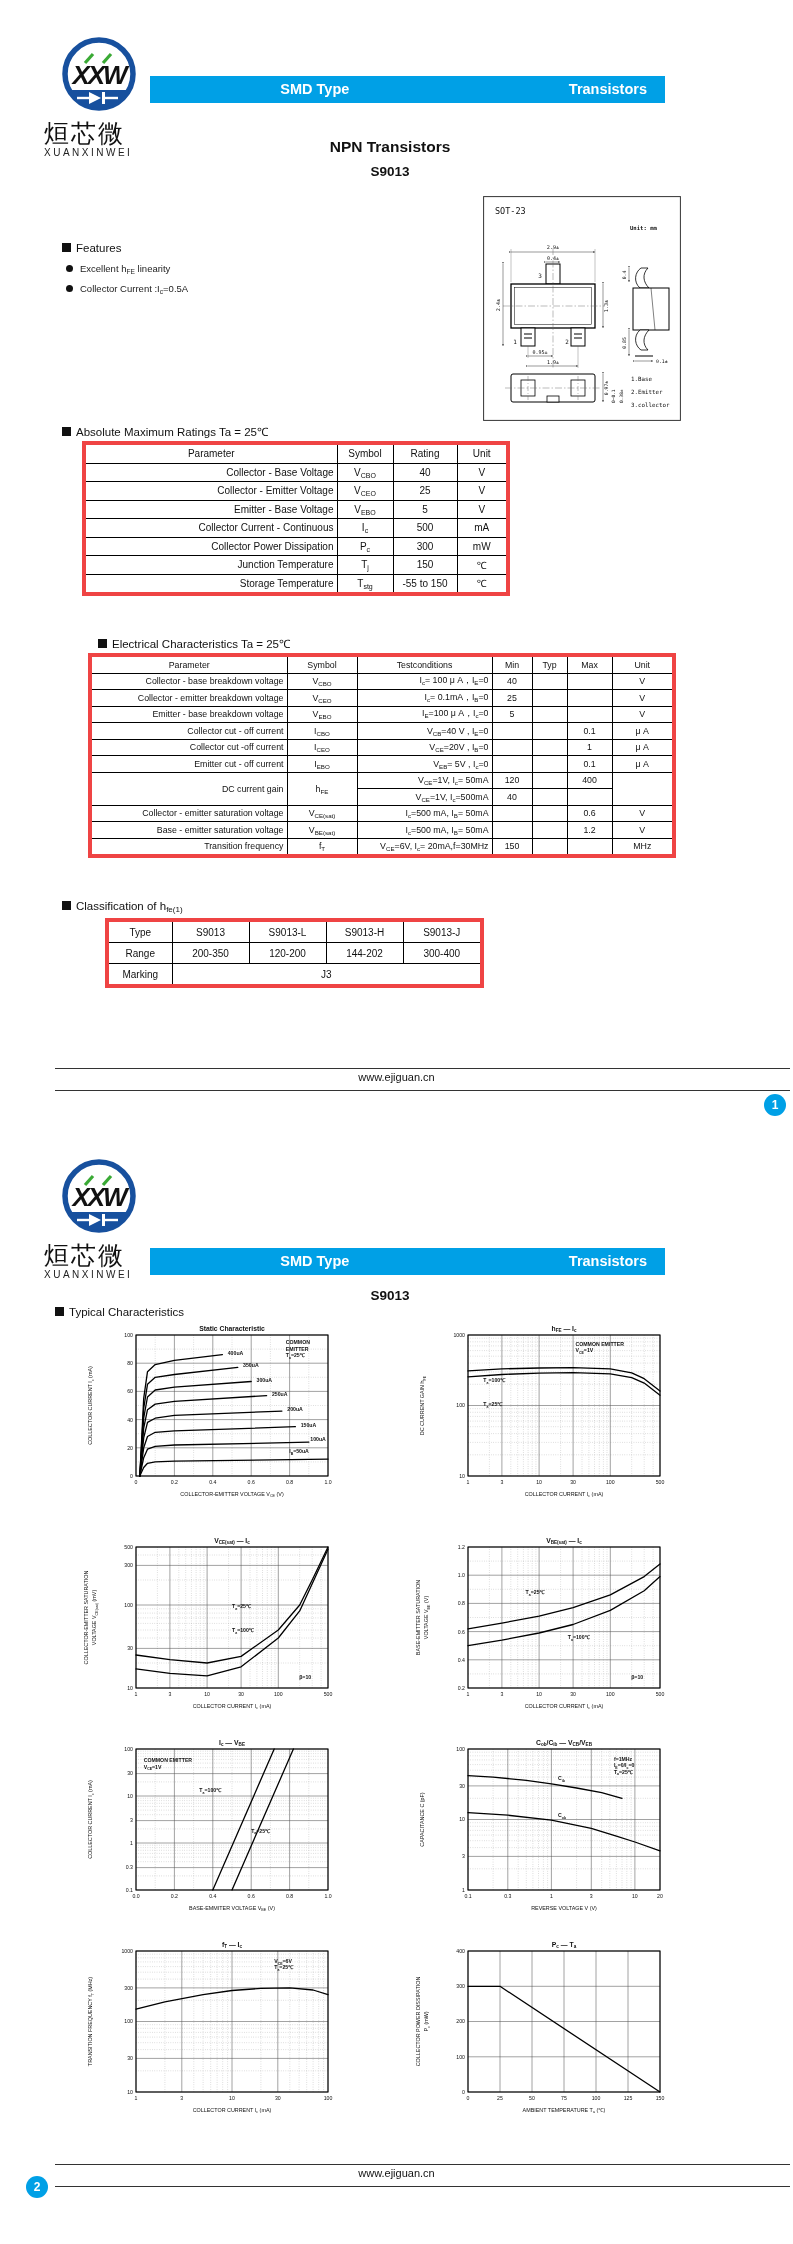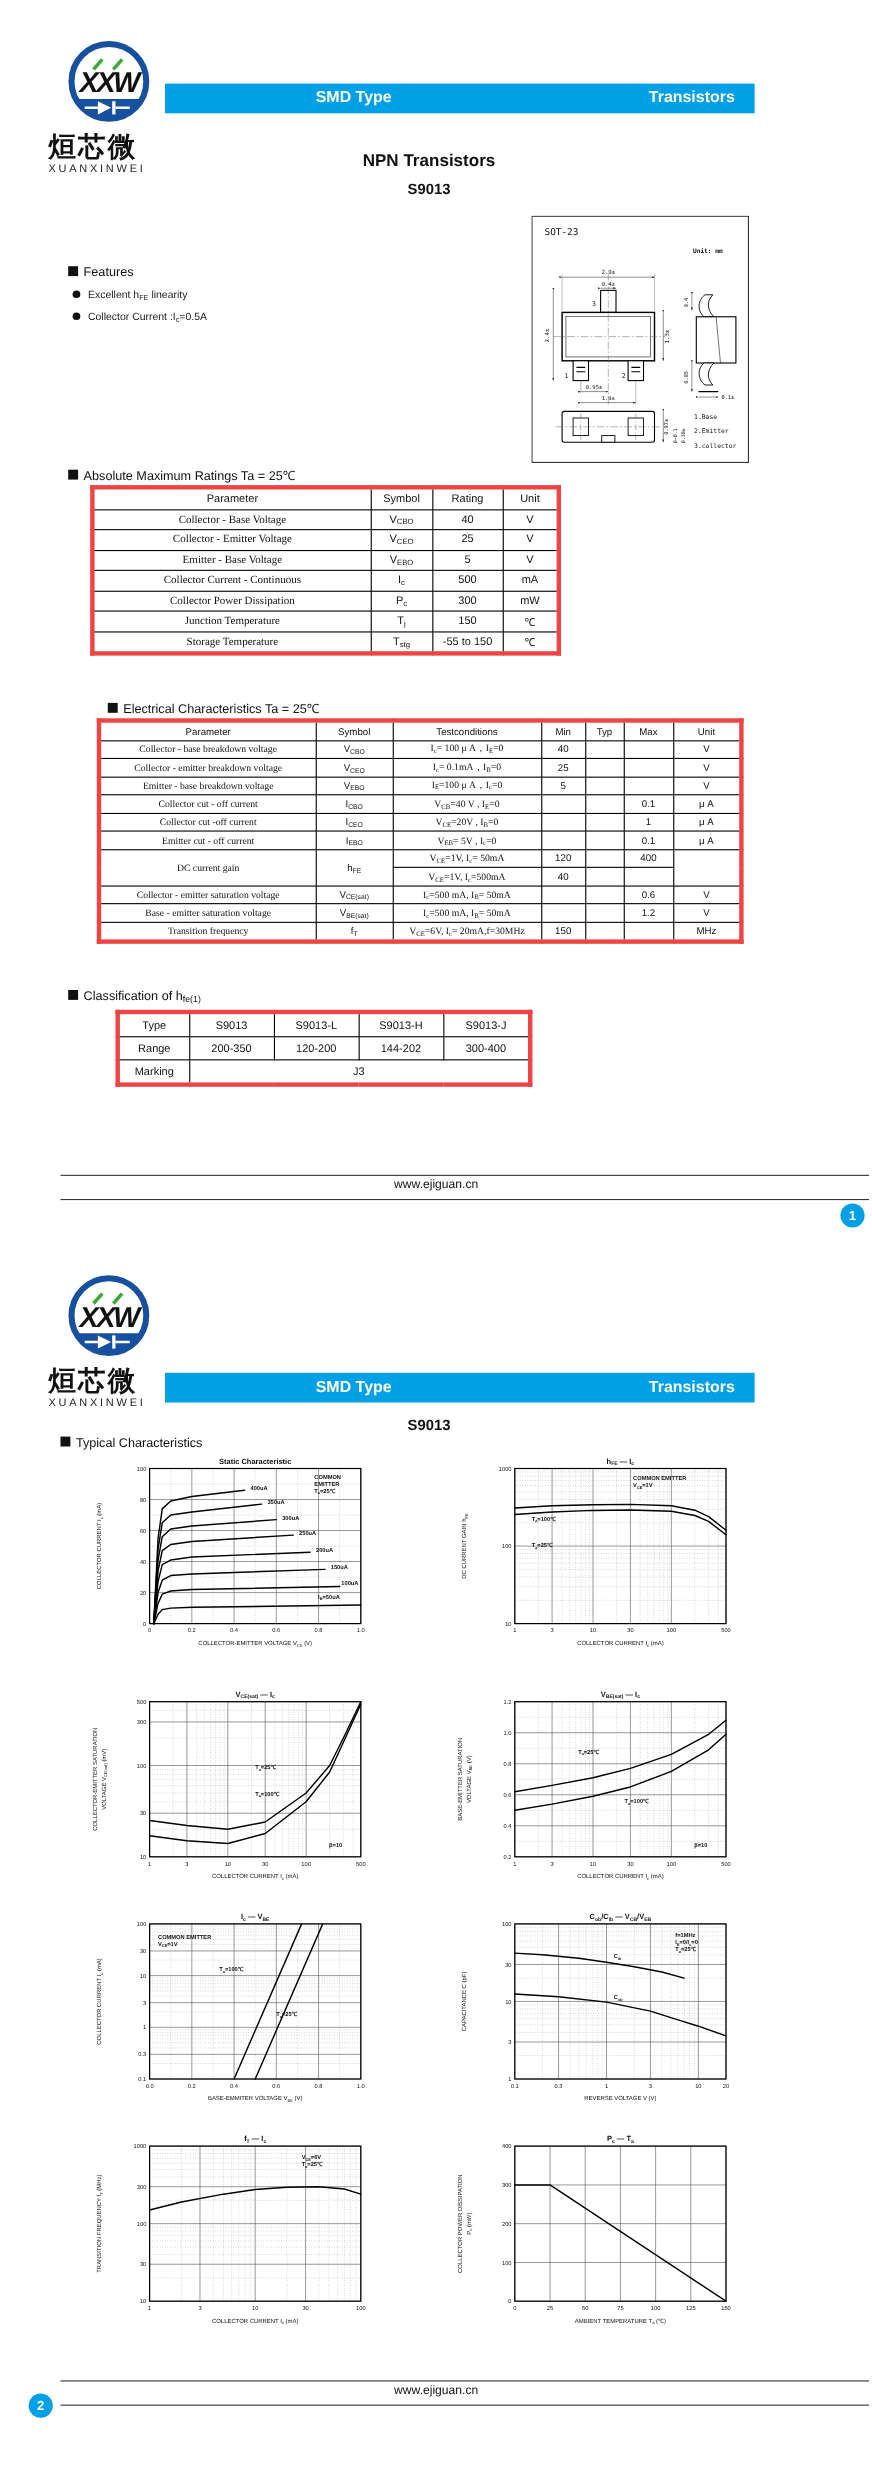--- a/index.html
+++ b/index.html
@@ -2,39 +2,39 @@
 <html><head>
 <meta charset="utf-8">
 <style>
   html,body{margin:0;padding:0;background:#fff;}
   body{width:793px;height:2244px;position:relative;font-family:"Liberation Sans",sans-serif;color:#111;}
   .page{position:absolute;left:0;width:793px;height:1122px;background:#fff;overflow:hidden;}
   #p1{top:0;} #p2{top:1122px;}
   .abs{position:absolute;}
   
   .logo{position:absolute;width:110px;}
-  .logo-cn{font-size:25px;font-weight:bold;letter-spacing:2px;color:#111;line-height:26px;}
+  .logo-cn{font-size:25px;font-weight:normal;letter-spacing:2px;color:#111;line-height:26px;}
   .logo-en{font-size:10px;letter-spacing:2.5px;color:#222;margin-top:1px;}
   
-  .bar{position:absolute;height:27px;padding-left:21px;}
+  .bar{position:absolute;height:27px;}
   .bar span{position:absolute;color:#fff;font-weight:bold;font-size:14.5px;line-height:27px;}
   .bar .bar-c{left:0;width:64%;text-align:center;}
   .bar .bar-r{right:18px;}
   .doc-title{position:absolute;left:150px;width:480px;text-align:center;font-weight:bold;font-size:15.5px;}
   .doc-part{position:absolute;left:150px;width:480px;text-align:center;font-weight:bold;font-size:13.5px;}
   
   .sec{position:absolute;font-size:11.5px;color:#111;white-space:nowrap;}
   .sec .sq{display:inline-block;width:9px;height:9px;background:#111;margin-right:5px;}
   .feat{position:absolute;font-size:9.5px;color:#222;white-space:nowrap;}
   .feat .dot{display:inline-block;width:7px;height:7px;border-radius:50%;background:#111;margin-right:7px;}
   sub{font-size:70%;vertical-align:-0.25em;line-height:0;}
   
   table.t{position:absolute;border-collapse:collapse;table-layout:fixed;border:4px solid #ef4444;}
   table.t td{border:1px solid #000;text-align:center;padding:0 3px;overflow:hidden;white-space:nowrap;}
-  table.t td.l{text-align:center;font-family:Liberation Serif, serif;}
+  table.t td.l{text-align:right;}
   table.t1{font-size:10px;} table.t1 td{height:17.5px;}
   table.t2{font-size:8.8px;} table.t2 td{height:15.5px;}
   table.t3{font-size:10px;} table.t3 td{height:20px;}
   
   .fline{position:absolute;height:0;border-top:1.2px solid #333;}
   .fsite{position:absolute;left:0;width:100%;text-align:center;font-size:11px;color:#111;}
   .badge{position:absolute;width:22px;height:22px;border-radius:50%;color:#fff;font-size:12px;font-weight:bold;text-align:center;line-height:22px;}
   .chart{position:absolute;width:300px;height:182px;font-family:"Liberation Sans",sans-serif;}
   .pkg text,.mono{font-family:"DejaVu Sans Mono",monospace;}
   svg text{fill:#111;}

